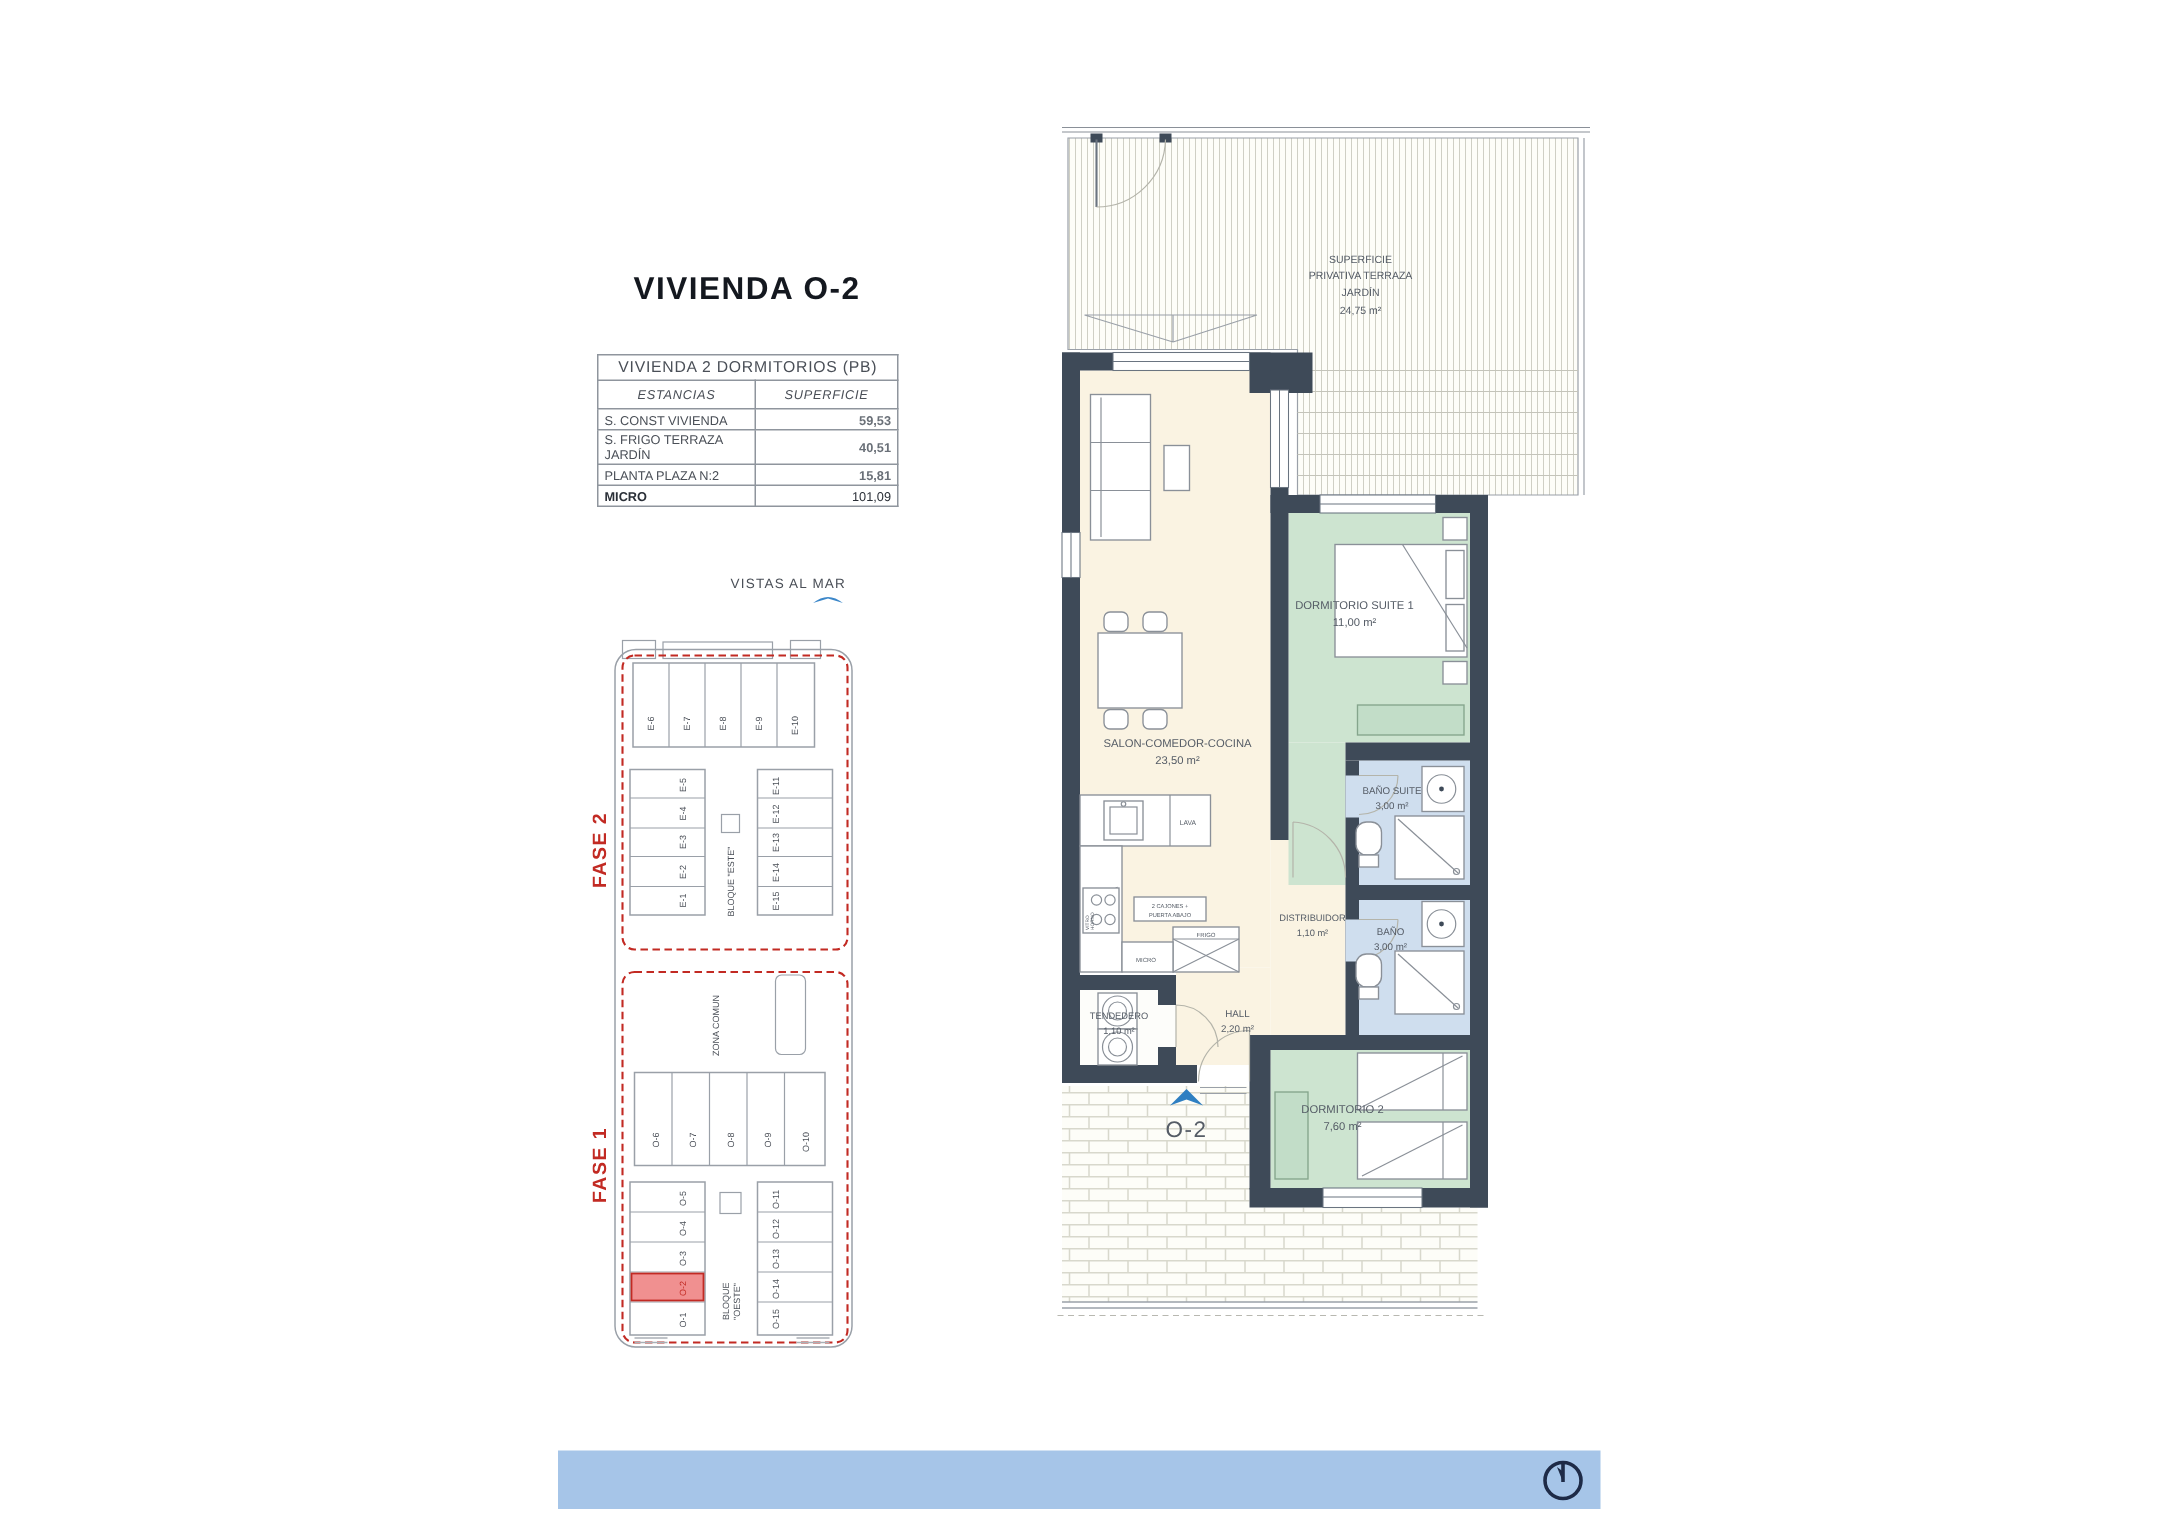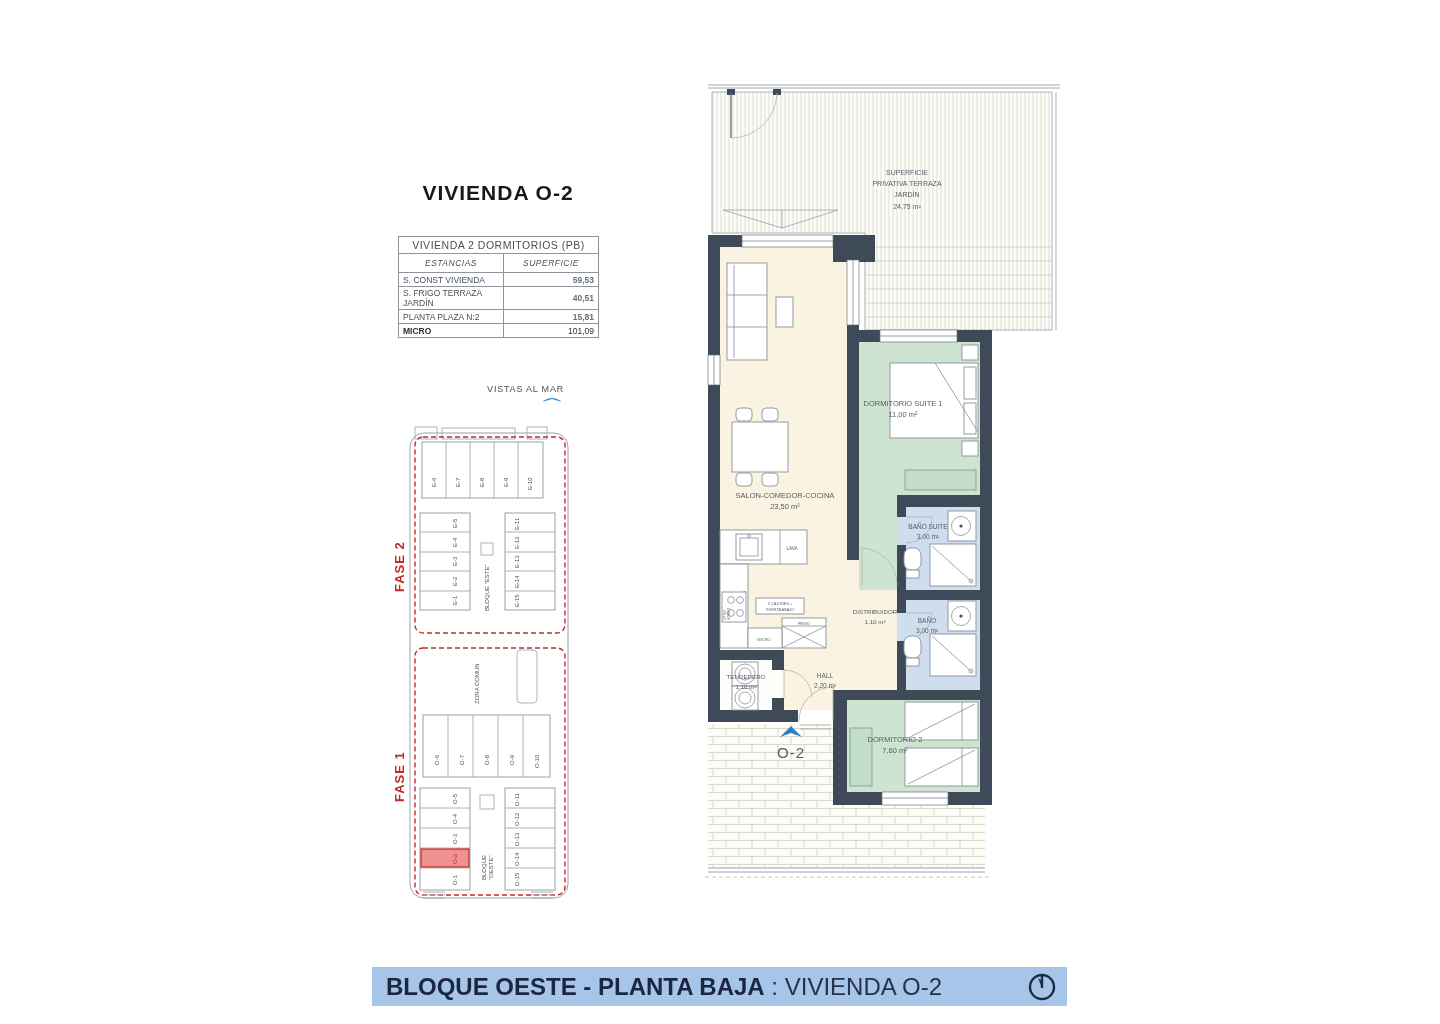--- a/index.html
+++ b/index.html
@@ -460,19 +460,18 @@
     <text x="195" y="673">7,60 m²</text>
   </g>
 
   <g>
     <path d="M80,657 L91,646 L102,657 L91,653 Z" fill="#2e7fc2"></path>
     <text x="91" y="678" font-size="15" text-anchor="middle" fill="#5ba0d2" letter-spacing="1">O-2</text>
   </g>
 </svg>
 
 <div class="abs footer">
-  <div class="txt"><span class="b">BLOQUE OESTE - PLANTA BAJA</span><span class="r"> : </span><span class="r">VIVIENDA O-2</span></div>
   <svg class="north" width="30" height="30" viewBox="-15 -15 30 30">
     <circle cx="0" cy="0" r="12" fill="none" stroke="#1e2b47" stroke-width="2.4"></circle>
     <line x1="0" y1="-12" x2="0" y2="1" stroke="#1e2b47" stroke-width="2.4"></line>
     <path d="M0,1 L-4,-9 L0,-6 Z" fill="#1e2b47"></path>
   </svg>
 </div>
 
 </body></html>

